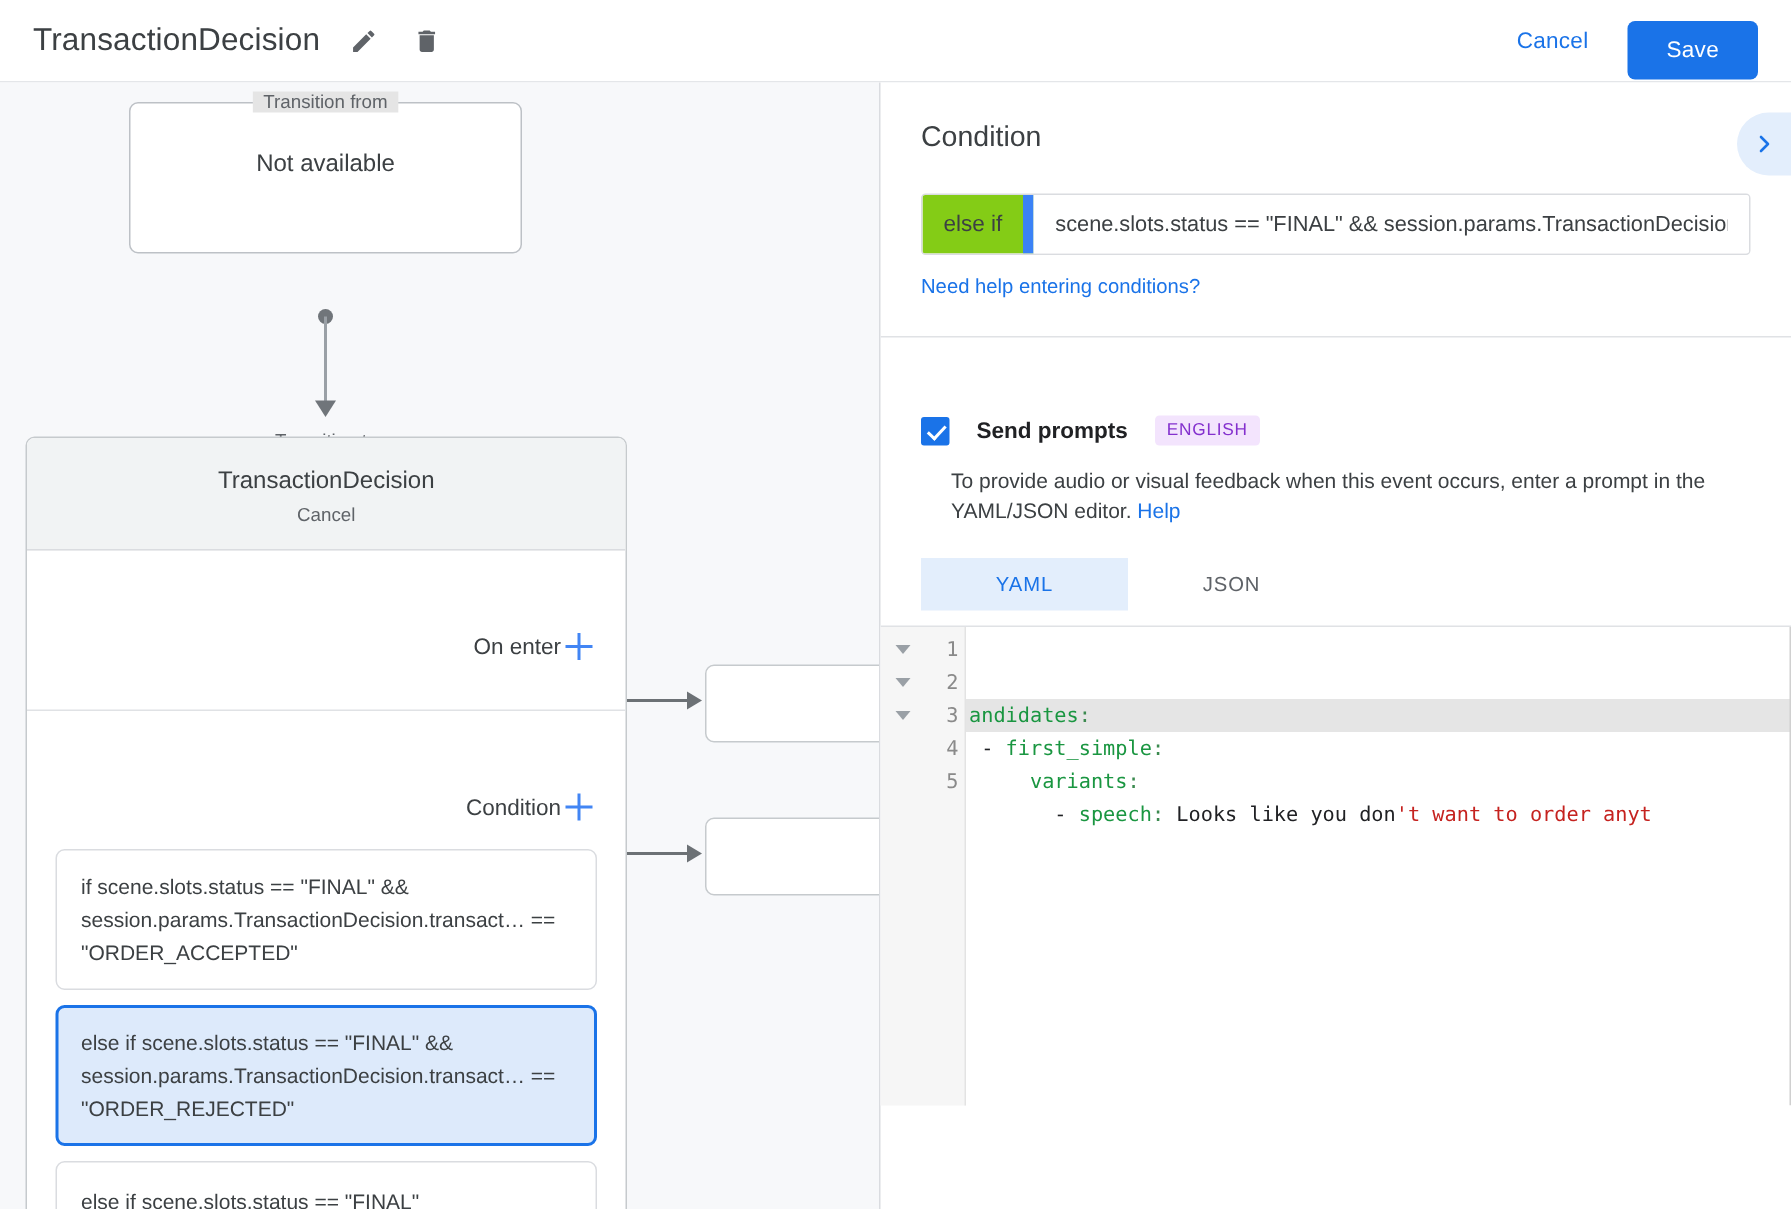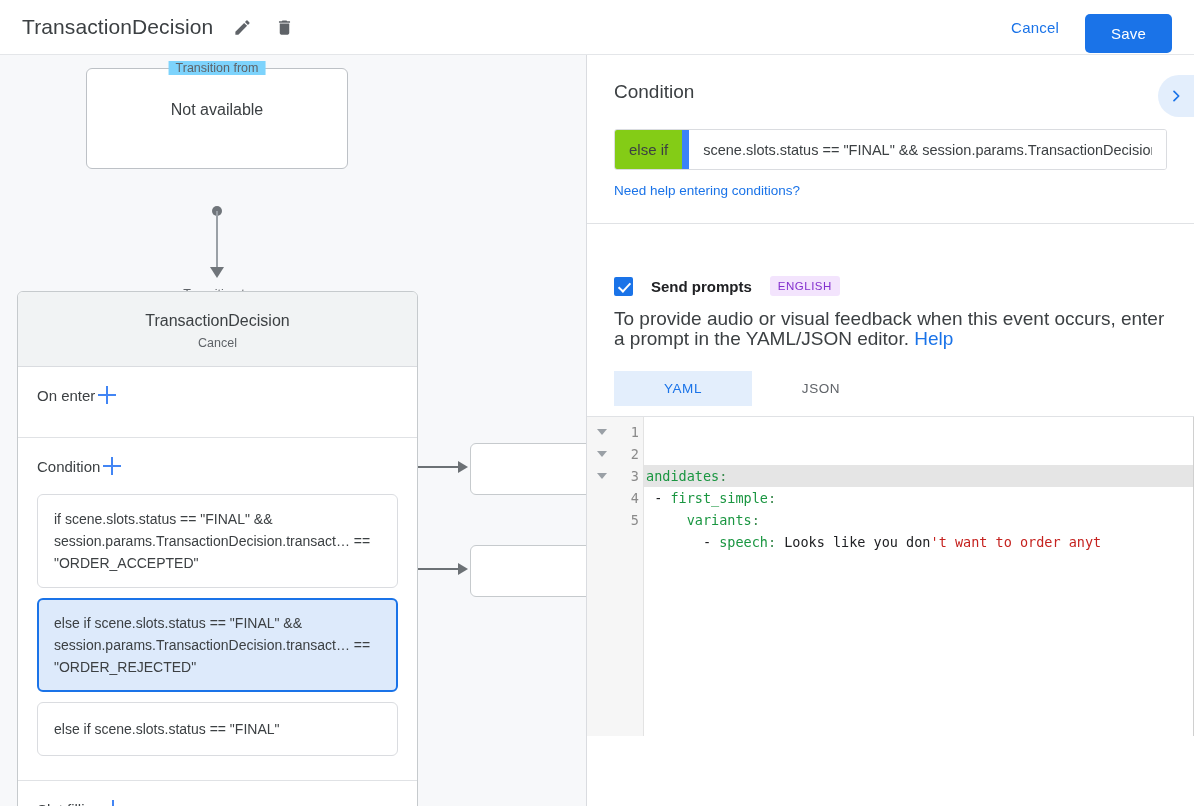--- a/index.html
+++ b/index.html
@@ -59,21 +59,21 @@
 
   .fieldset-box {
     position: absolute;
     border: 1px solid #bdc1c6;
     border-radius: 6px;
     background: #ffffff;
   }
   .fieldset-legend {
     position: absolute;
     top: -8px;
-    background: #7dd3fc;
+    background: #e5e5e5;
     padding: 0 7px;
     font-size: 12.5px; color: #5f6368;
     white-space: nowrap;
   }
 
   
   #transition-from {
     left: 86px; top: 13px; width: 262px; height: 101px;
   }
   #transition-from .fieldset-legend { left: 50%; transform: translateX(-50%); }
@@ -122,22 +122,23 @@
     padding: 20px 0 16px 0;
     text-align: center;
     border-bottom: 1px solid #dadce0;
   }
   #scene-name { font-size: 16px; color: #3c4043; }
   #scene-type { font-size: 12.5px; color: #5f6368; margin-top: 6px; }
 
   .section { border-bottom: 1px solid #e0e2e5; padding: 0 19px 14px 19px; }
   .section:last-child { border-bottom: none; }
   .section-head {
-    display: flex; align-items: center; justify-content: flex-start;
+    display: flex; align-items: center; justify-content: flex-end;
     height: 56px;
+    margin-top: 36px;
   }
   .section-title { font-size: 15px; color: #3c4043; }
   .plus-btn {
     width: 24px; height: 24px; position: relative; cursor: pointer;
   }
   .plus-btn::before, .plus-btn::after {
     content: ""; position: absolute; background: #4285f4;
   }
   .plus-btn::before { left: 11px; top: 3px; width: 2px; height: 18px; }
   .plus-btn::after { top: 11px; left: 3px; height: 2px; width: 18px; }
@@ -250,22 +251,23 @@
   }
   #lang-badge {
     margin-left: 18px;
     background: #f3e4fd; color: #8430ce;
     font-size: 11.5px; letter-spacing: .5px;
     padding: 4px 8px; border-radius: 3px;
     font-weight: normal;
   }
   #prompt-desc {
     margin-top: 13px;
-    font-size: 19px; color: #3c4043; line-height: 20px;
+    font-size: 14px; color: #3c4043; line-height: 20px;
     max-width: 560px;
+    margin-left: 20px;
   }
   #prompt-desc a { color: #1a73e8; text-decoration: none; cursor: pointer; }
 
   #editor-tabs {
     display: flex; margin-top: 22px;
   }
   .ed-tab {
     width: 138px; height: 35px;
     display: flex; align-items: center; justify-content: center;
     font-size: 13.5px; letter-spacing: .6px;

